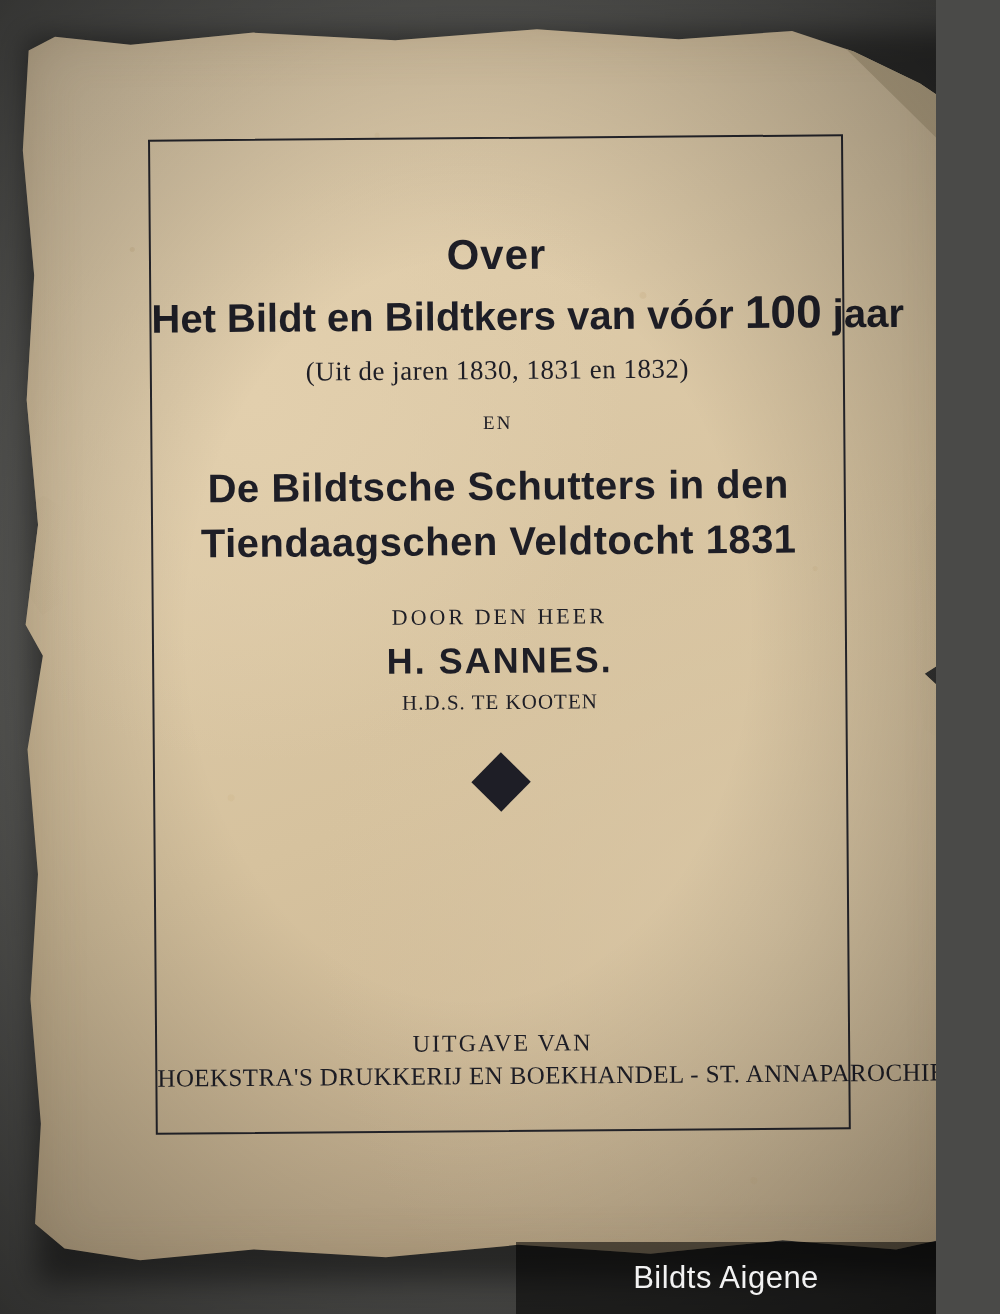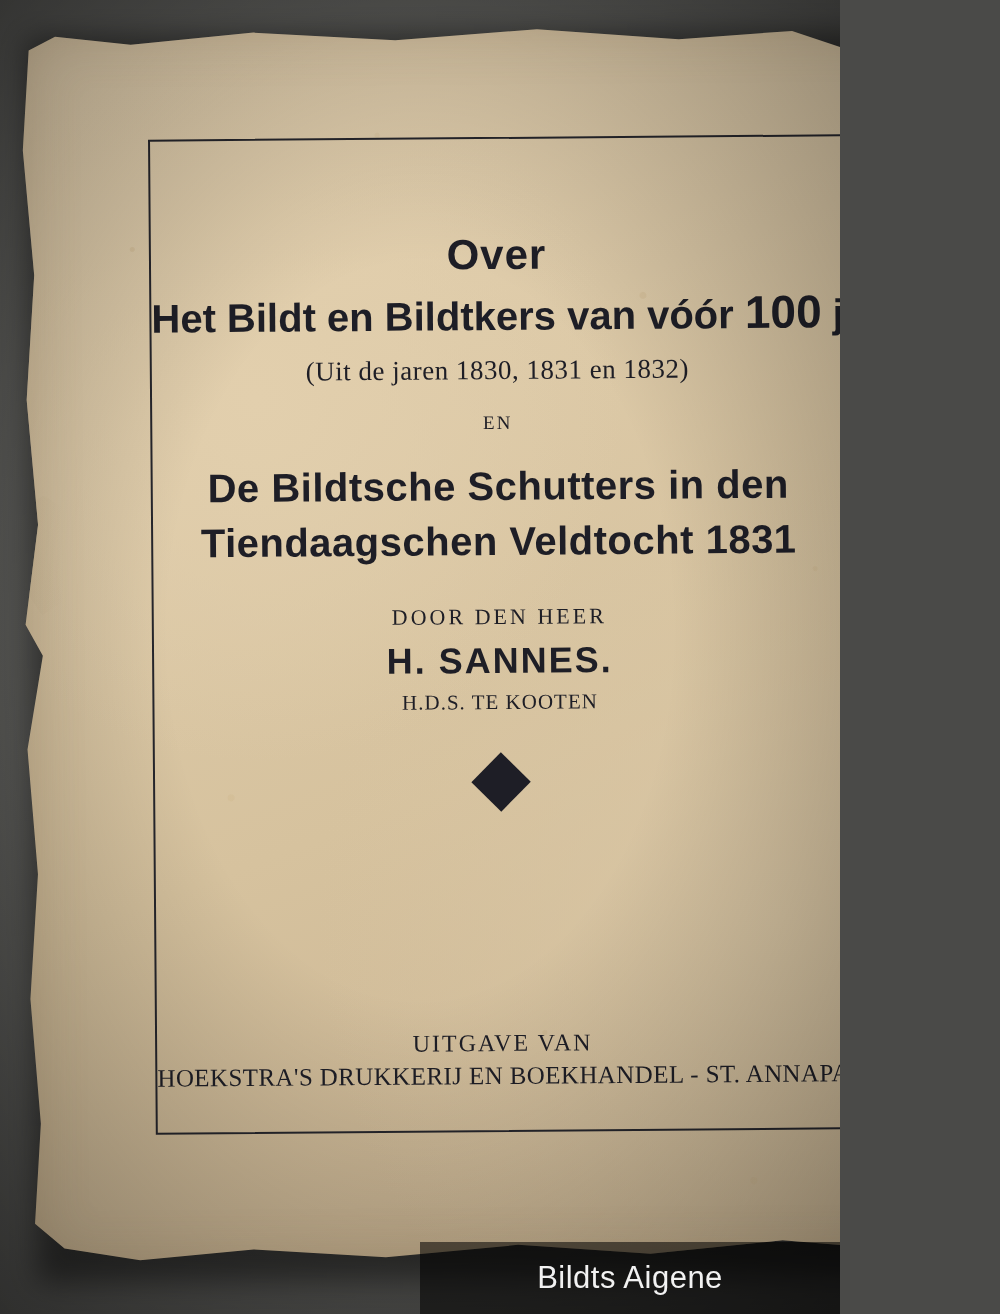--- a/index.html
+++ b/index.html
@@ -10,21 +10,21 @@
   body {
     width: 1000px;
     height: 1314px;
     overflow: hidden;
     font-family: "Liberation Serif", serif;
   }
 
   
   .photo {
     position: relative;
-    width: 840px;
+    width: 936px;
     height: 1314px;
     background:
       radial-gradient(ellipse 120% 90% at 50% 45%, #6f6f6c 0%, #5a5a57 45%, #454543 78%, #3a3a38 100%);
     overflow: hidden;
   }
 
   
   .vignette {
     position: absolute;
     inset: 0;

